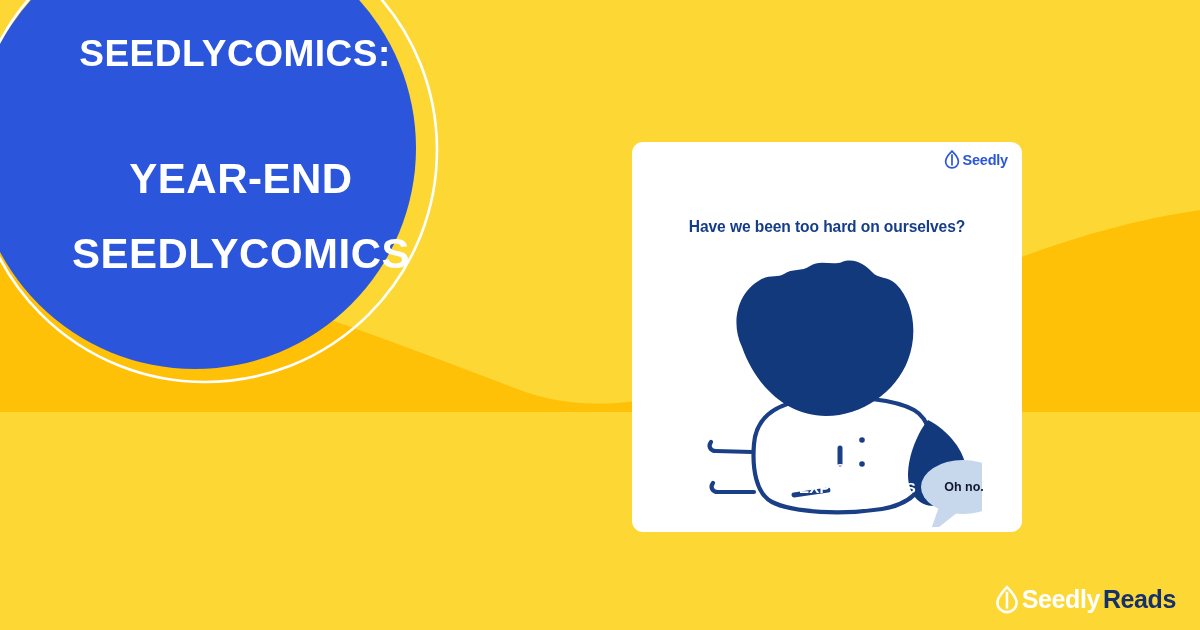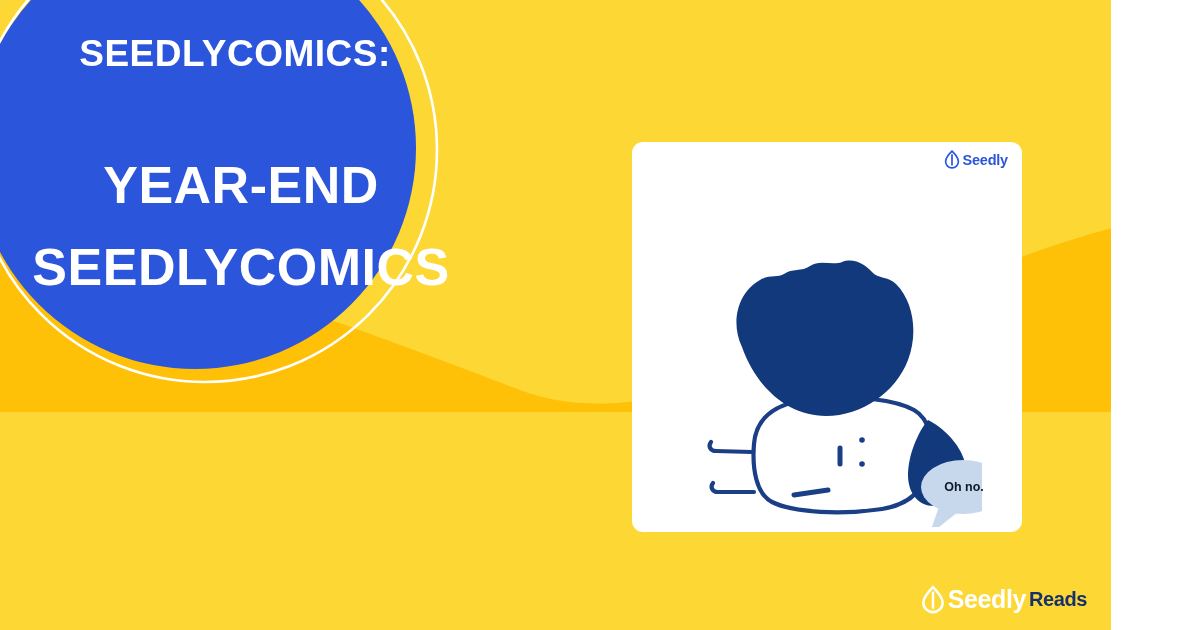--- a/index.html
+++ b/index.html
@@ -6,21 +6,21 @@
   html, body {
     margin: 0;
     padding: 0;
     background: #ffffff;
   }
   body {
     font-family: "Liberation Sans", sans-serif;
   }
   #stage {
     position: relative;
-    width: 1111px;
+    width: 1200px;
     height: 630px;
     overflow: hidden;
     background: #FDD835;
   }
 
   
   .bg-base {
     position: absolute;
     inset: 0;
     background: #FDD835;
@@ -45,25 +45,25 @@
     pointer-events: none;
   }
   .hero-line-1 {
     font-size: 37px;
     font-weight: bold;
     letter-spacing: 0.5px;
     line-height: 1.1;
     margin: 0 0 74px 0;
   }
   .hero-line-2 {
-    font-size: 52px;
+    font-size: 42px;
     font-weight: bold;
     letter-spacing: 0.5px;
     line-height: 1.42;
-    margin: 8px;
+    margin: 16px;
     padding-left: 12px;
   }
 
   
   .comic-card {
     position: absolute;
     left: 632px;
     top: 142px;
     width: 390px;
     height: 390px;
@@ -141,21 +141,21 @@
     gap: 3px;
     z-index: 7;
   }
   .footer-brand .seedly-word {
     font-size: 25px;
     font-weight: bold;
     color: #ffffff;
     letter-spacing: -0.4px;
   }
   .footer-brand .reads-word {
-    font-size: 20px;
+    font-size: 25px;
     font-weight: bold;
     color: #15306B;
     letter-spacing: -0.4px;
   }
 </style>
 </head>
 <body>
 
 <div id="stage">
 
@@ -183,20 +183,21 @@
   <div class="comic-card">
 
     <div class="card-logo">
       <svg width="16" height="19" viewBox="0 0 16 19">
         <path d="M8 1.2 C8 1.2 14.4 7.3 14.4 11.6 C14.4 15.2 11.5 17.9 8 17.9 C4.5 17.9 1.6 15.2 1.6 11.6 C1.6 7.3 8 1.2 8 1.2 Z" fill="none" stroke="#2B55DB" stroke-width="1.7"></path>
         <line x1="8" y1="4.3" x2="8" y2="15.6" stroke="#2B55DB" stroke-width="1.7"></line>
       </svg>
       <span class="wordmark">Seedly</span>
     </div>
 
+    <div class="comic-headline">Have we been too hard on ourselves?</div>
 
     <div class="comic-art">
       <svg width="300" height="275" viewBox="0 0 300 275">
 
         <path d="M72 192
                  C74 164 96 150 132 147
                  C176 143 214 148 232 158
                  C248 167 252 190 248 212
                  C244 236 230 252 200 257
                  C160 263 112 261 90 250
@@ -224,20 +225,24 @@
                  C88 22 96 26 102 22
                  C110 16 120 20 128 14
                  C138 7 150 14 160 10
                  C172 5 184 13 190 20
                  C196 27 206 24 214 32
                  C232 50 236 82 226 108
                  C214 140 180 164 144 164
                  C104 164 74 134 60 95 Z" fill="#12397C"></path>
       </svg>
 
+      <div class="blob-label">
+        <div>SELF-</div>
+        <div>EXPECTATIONS</div>
+      </div>
 
       <div class="bubble-text">Oh no.</div>
     </div>
   </div>
 
   <div class="footer-brand">
     <svg width="24" height="29" viewBox="0 0 16 19">
       <path d="M8 1.2 C8 1.2 14.4 7.3 14.4 11.6 C14.4 15.2 11.5 17.9 8 17.9 C4.5 17.9 1.6 15.2 1.6 11.6 C1.6 7.3 8 1.2 8 1.2 Z" fill="none" stroke="#FFFFFF" stroke-width="1.7"></path>
       <line x1="8" y1="4.3" x2="8" y2="15.6" stroke="#FFFFFF" stroke-width="1.7"></line>
     </svg>

